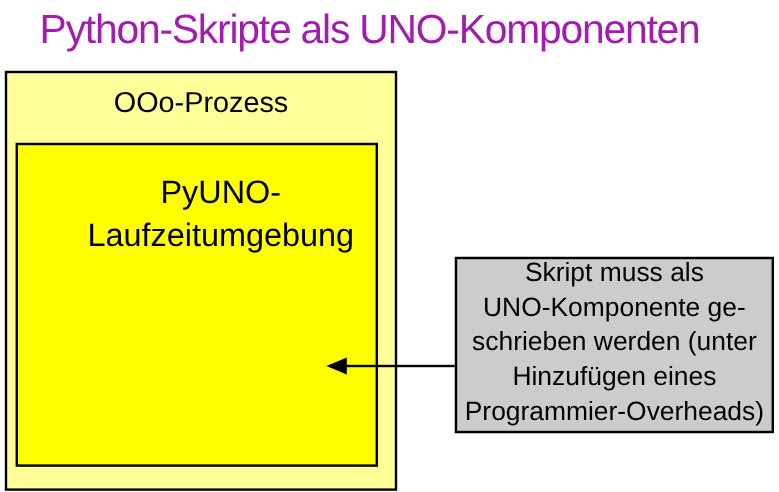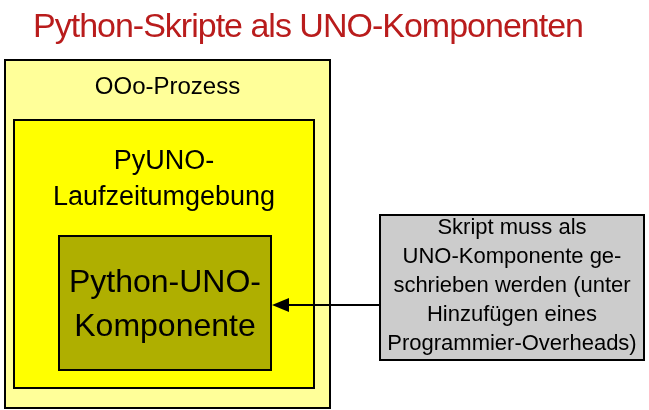--- a/index.html
+++ b/index.html
@@ -18,21 +18,21 @@
   }
   .title {
     position: absolute;
     left: 0;
     top: 6px;
     width: 616px;
     text-align: center;
     font-size: 34px;
     letter-spacing: -1px;
     white-space: nowrap;
-    color: #b91c1c;
+    color: #a21caf;
   }
   .box {
     position: absolute;
     box-sizing: border-box;
     border: 2px solid #000000;
   }
   .outer-box {
     left: 4px;
     top: 59px;
     width: 327px;
@@ -57,20 +57,21 @@
   }
   .runtime-label {
     position: absolute;
     left: 0;
     top: 21px;
     width: 100%;
     text-align: center;
     font-size: 27px;
     line-height: 36px;
     white-space: pre-line;
+    padding-left: 20px;
   }
   .component-box {
     left: 58px;
     top: 235px;
     width: 214px;
     height: 136px;
     background: #AFAF00;
     display: flex;
     align-items: center;
     justify-content: center;
@@ -126,24 +127,20 @@
 
   <div class="box outer-box">
     <div class="outer-label">OOo-Prozess</div>
   </div>
 
   <div class="box runtime-box">
     <div class="runtime-label">PyUNO-
 Laufzeitumgebung</div>
   </div>
 
-  <div class="box component-box">
-    <div class="component-label">Python-UNO-
-Komponente</div>
-  </div>
 
   <div class="arrow-line"></div>
   <div class="arrow-head"></div>
 
   <div class="box note-box">
     <div class="note-text">Skript muss als
 UNO-Komponente ge-
 schrieben werden (unter
 Hinzufügen eines
 Programmier-Overheads)</div>

